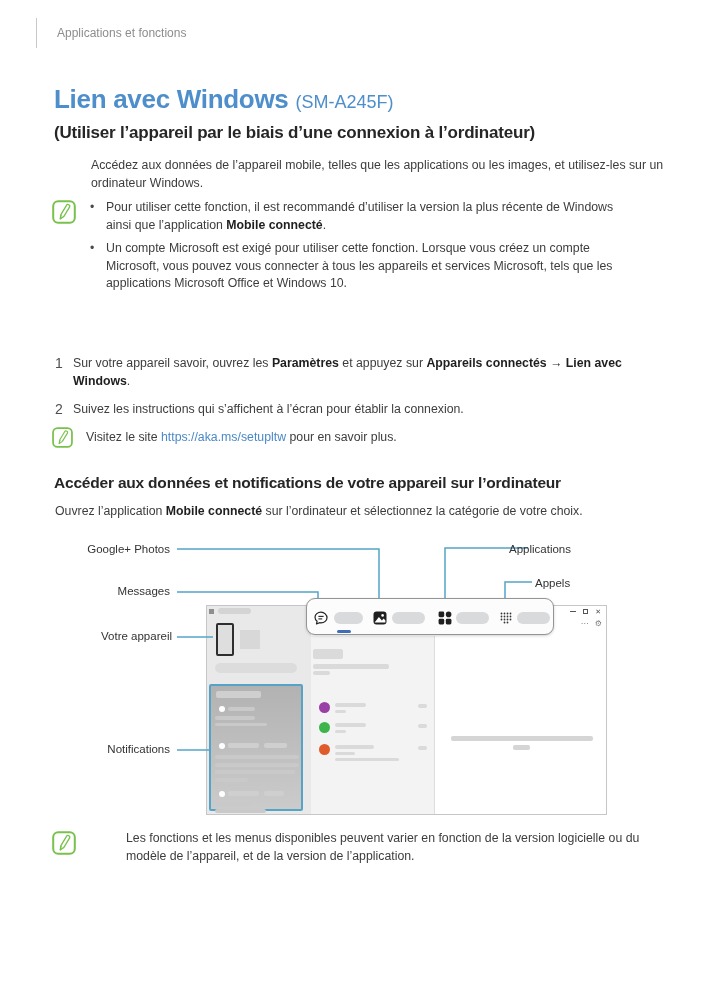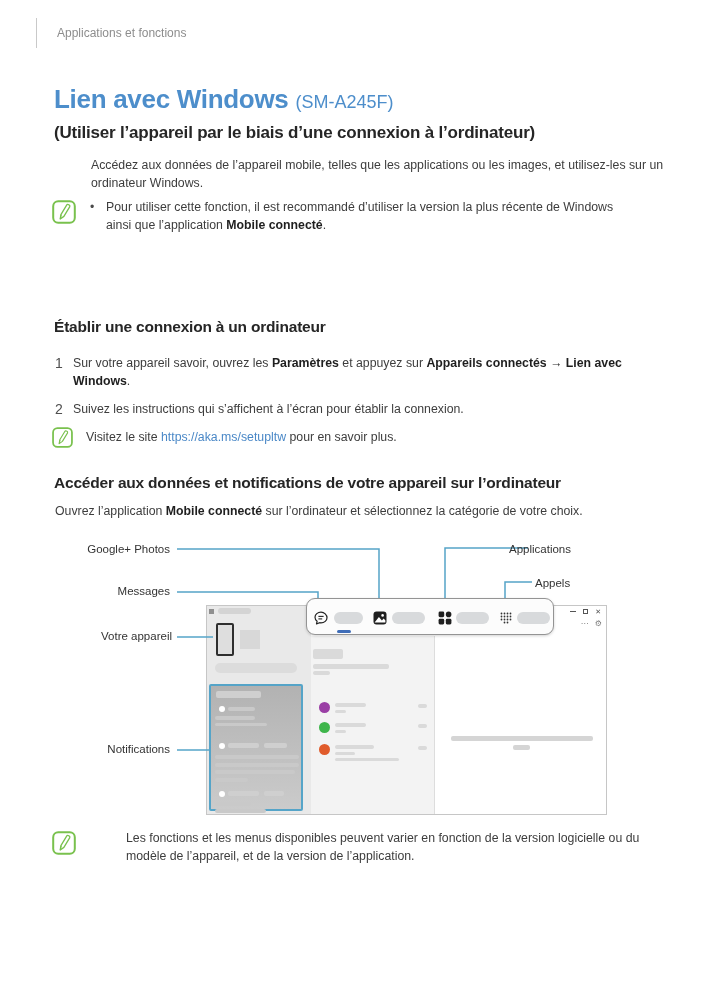--- a/index.html
+++ b/index.html
@@ -97,23 +97,23 @@
 
   <p class="body-text intro">Accédez aux données de l’appareil mobile, telles que les applications ou les images, et utilisez-les sur un ordinateur Windows.</p>
 
   <svg class="note-icon" style="left:52px; top:200px;" width="24" height="24" viewBox="0 0 24 24">
     <rect x="1.2" y="1.2" width="21.6" height="21.6" rx="5" fill="#ffffff" stroke="#79c14d" stroke-width="2"></rect>
     <path d="M16.6 4.7c1 .5 1.5 1.3 1.2 2l-5.9 9.7-3.7 2.6.7-4.4 5.9-9.7c.4-.6 1.1-.7 1.8-.2z" fill="none" stroke="#79c14d" stroke-width="1.3" stroke-linejoin="round"></path>
     <path d="M8.3 18.8l1-4.1" fill="none" stroke="#79c14d" stroke-width="1"></path>
   </svg>
   <div class="note-list body-text">
     <div class="li"><span>Pour utiliser cette fonction, il est recommandé d’utiliser la version la plus récente de Windows ainsi que l’application </span><b>Mobile connecté</b><span>.</span></div>
-  </div>
-
-  <div class="h2" style="top:318px;">Établir une connexion à un ordinateur</div>
+    <div class="li">Un compte Microsoft est exigé pour utiliser cette fonction. Lorsque vous créez un compte Microsoft, vous pouvez vous connecter à tous les appareils et services Microsoft, tels que les applications Microsoft Office et Windows 10.</div>
+  </div>
+
 
   <div class="step" style="top:355px;">
     <span class="step-num">1</span>
     <p class="step-text body-text"><span>Sur votre appareil savoir, ouvrez les </span><b>Paramètres</b><span> et appuyez sur </span><b>Appareils connectés</b><b> → </b><b>Lien avec Windows</b><span>.</span></p>
   </div>
 
   <div class="step" style="top:401px;">
     <span class="step-num">2</span>
     <p class="step-text body-text">Suivez les instructions qui s’affichent à l’écran pour établir la connexion.</p>
   </div>

